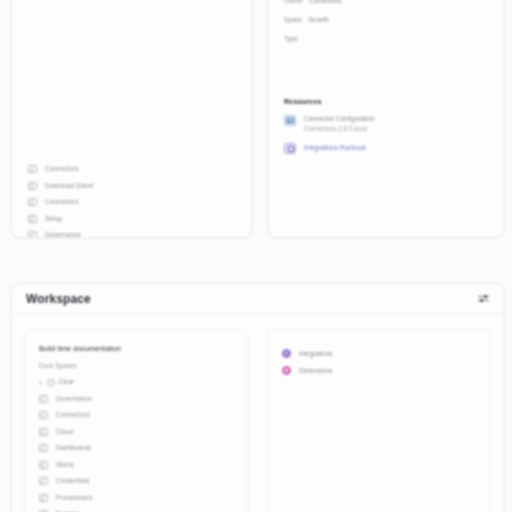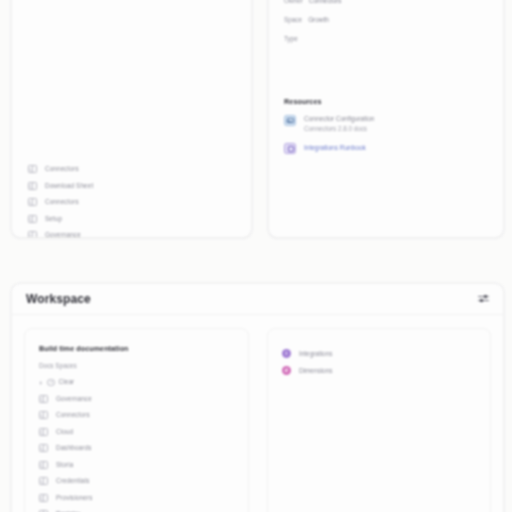--- a/index.html
+++ b/index.html
@@ -274,21 +274,21 @@
     background: #fdfdfd;
     border: 1px solid #f1f1f1;
     border-radius: 8px;
     box-shadow: 0 1px 2px rgba(130,130,140,0.035);
     padding: 16px 10px 10px 10px;
     box-sizing: border-box;
     min-height: 225px;
   }
   .panel-title {
     font-size: 7.1px;
-    font-weight: bold;
+    font-weight: normal;
     color: #32323a;
     letter-spacing: 0.1px;
     margin: 0 0 9px 4px;
     white-space: nowrap;
   }
   .panel-sub {
     font-size: 6.4px;
     color: #9a9aa5;
     margin: 0 0 5px 4px;
     white-space: nowrap;

